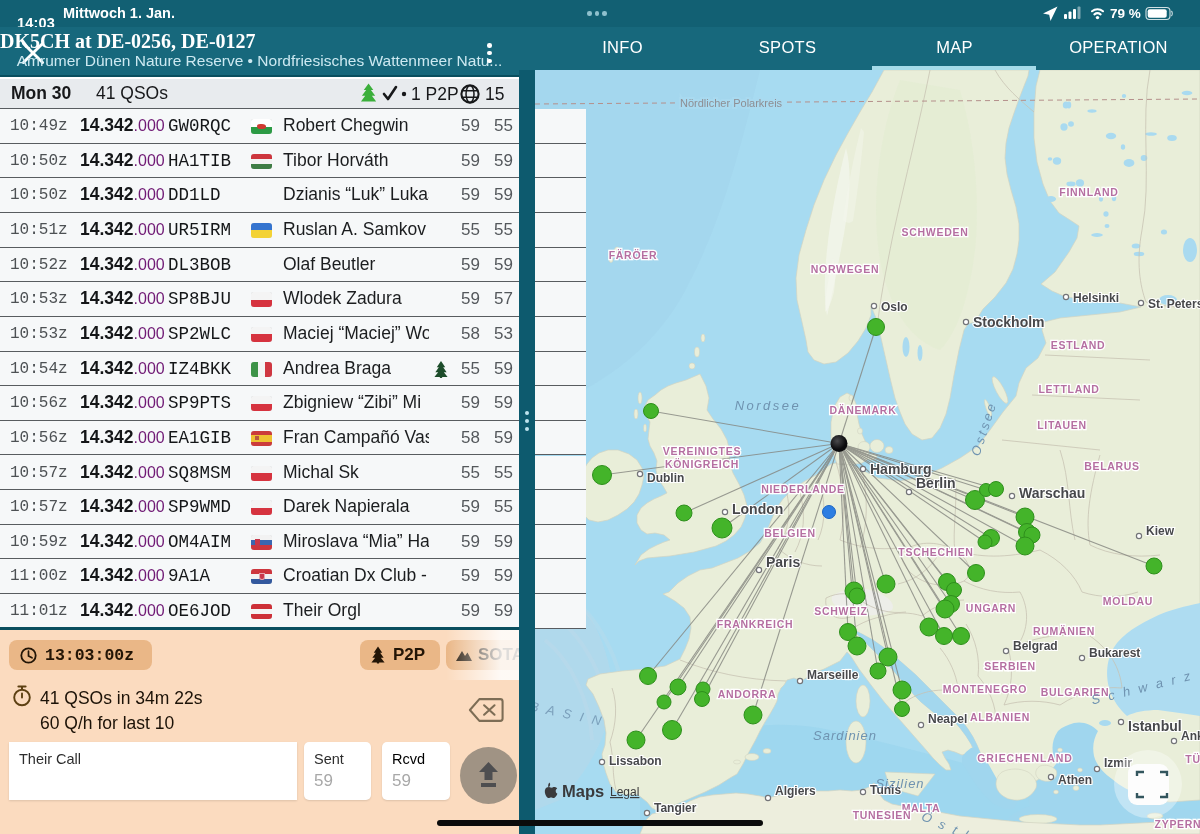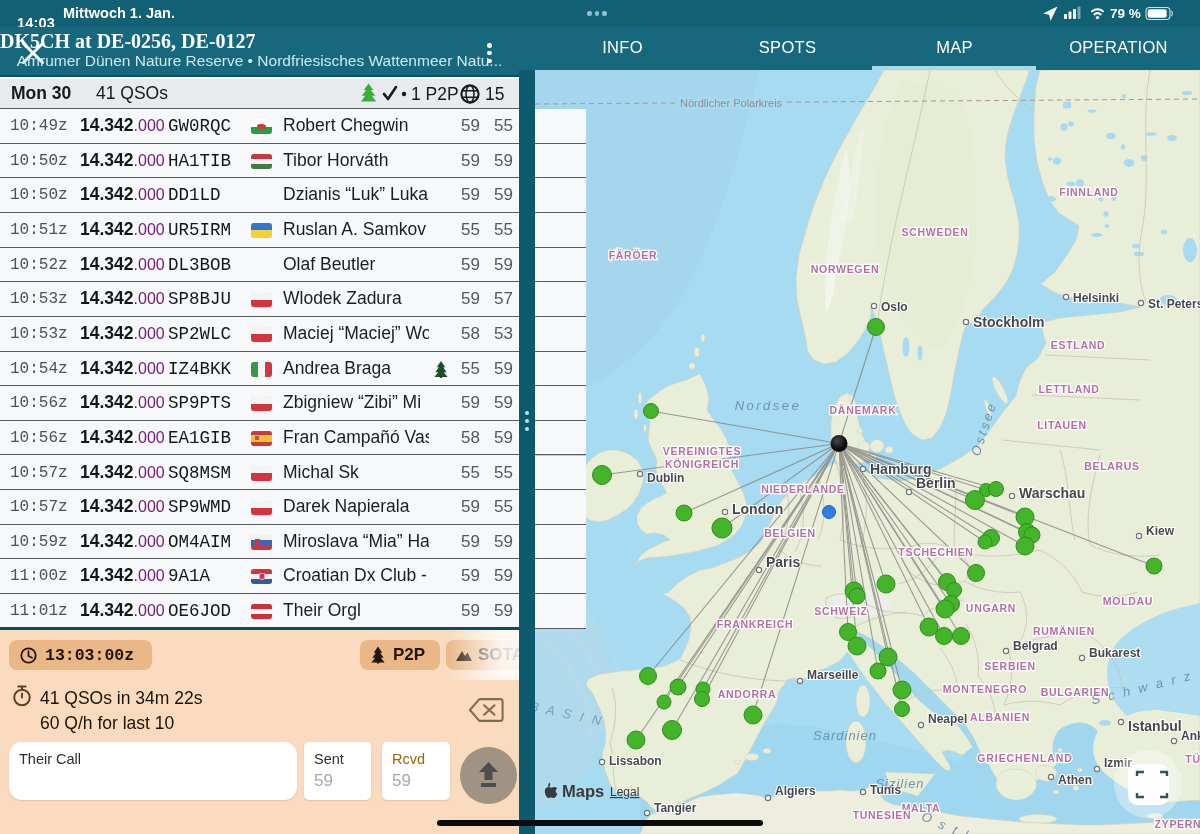--- a/index.html
+++ b/index.html
@@ -621,29 +621,29 @@
       <circle cx="10" cy="12.5" r="7.8" fill="none" stroke="#5d4012" stroke-width="1.9"></circle>
       <path d="M10 8.5 L10 12.5" stroke="#5d4012" stroke-width="1.9" stroke-linecap="round"></path>
       <path d="M10 1.5 L10 4" stroke="#5d4012" stroke-width="2"></path>
     </svg>
   <div style="position:absolute;left:40px;top:58px;font-size:17.5px;color:#1c1207;">41 QSOs in 34m 22s</div>
   <div style="position:absolute;left:40px;top:83px;font-size:17.5px;color:#1c1207;">60 Q/h for last 10</div>
   <svg style="position:absolute;left:468px;top:66px" width="36" height="28" viewBox="0 0 38 28">
       <path d="M12 2.5 H34 a2.5 2.5 0 0 1 2.5 2.5 V23 a2.5 2.5 0 0 1 -2.5 2.5 H12 L2 14 Z" fill="none" stroke="#7d6d55" stroke-width="2.2" stroke-linejoin="round"></path>
       <path d="M17 9 L28 19 M28 9 L17 19" stroke="#7d6d55" stroke-width="2.2" stroke-linecap="round"></path>
     </svg>
-  <div style="position:absolute;left:9px;top:112px;width:288px;height:58px;background:#fff;border-radius:13px;box-shadow:0 1px 2px rgba(0,0,0,.12);">
+  <div style="position:absolute;left:9px;top:112px;width:288px;height:58px;background:#fff;border-radius:0;box-shadow:0 1px 2px rgba(0,0,0,.12);">
     <div style="position:absolute;left:10px;top:9px;font-size:14.5px;color:#2d2d2d;">Their Call</div>
   </div>
   <div style="position:absolute;left:304px;top:112px;width:67px;height:58px;background:#fff;border-radius:5px;box-shadow:0 1px 2px rgba(0,0,0,.12);">
     <div style="position:absolute;left:10px;top:9px;font-size:14.5px;color:#2d2d2d;">Sent</div>
     <div style="position:absolute;left:10px;top:29px;font-size:17px;color:#a8a8a8;">59</div>
   </div>
   <div style="position:absolute;left:382px;top:112px;width:68px;height:58px;background:#fff;border-radius:5px;box-shadow:0 1px 2px rgba(0,0,0,.12);">
-    <div style="position:absolute;left:10px;top:9px;font-size:14.5px;color:#a16207;">Rcvd</div>
+    <div style="position:absolute;left:10px;top:9px;font-size:14.5px;color:#000000;">Rcvd</div>
     <div style="position:absolute;left:10px;top:29px;font-size:17px;color:#a8a8a8;">59</div>
   </div>
   <div style="position:absolute;left:460px;top:117px;width:57px;height:57px;border-radius:50%;background:#a09384;">
     <svg style="position:absolute;left:14px;top:13px" width="29" height="30" viewBox="0 0 29 30">
         <path d="M14.5 2 L24 12 L18.5 12 L18.5 20 L10.5 20 L10.5 12 L5 12 Z" fill="#4e4e50"></path>
         <rect x="7" y="23" width="15" height="4" fill="#4e4e50"></rect>
       </svg>
   </div>
 </div>
 <div class="abs" id="divider"></div>

